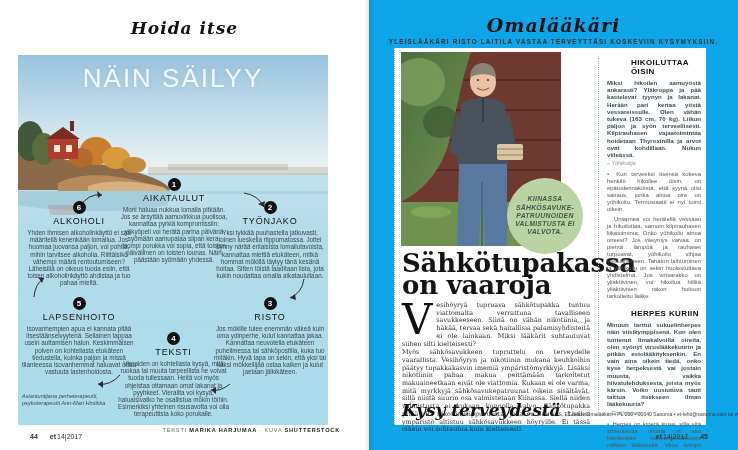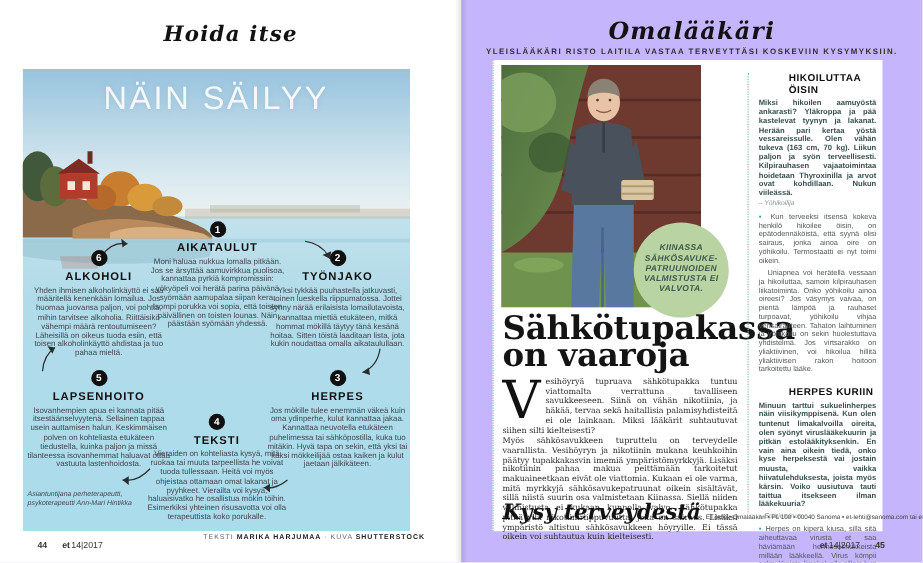--- a/index.html
+++ b/index.html
@@ -21,21 +21,21 @@
                text-shadow:0 0 4px rgba(120,150,170,.25); }
   .headline2 { position:absolute; left:0; top:36px; width:310px; text-align:center;
                font-size:29px; font-weight:800; letter-spacing:1px; color:#171717; }
   .standfirst { position:absolute; left:55px; top:70px; width:200px; text-align:center;
                 font-family:"DejaVu Serif", serif; font-style:italic; font-weight:bold;
                 font-size:9px; line-height:11.5px; color:#402723; }
   .tip { position:absolute; text-align:center; }
   .tip .num { display:inline-block; width:13px; height:13px; border-radius:50%;
               background:#101010; color:#fff; font-size:8px; font-weight:bold;
               line-height:13px; text-align:center; }
-  .tip .t { font-size:9px; font-weight:700; letter-spacing:.8px; color:#101010; margin-top:2px; }
+  .tip .t { font-size:9px; font-weight:400; letter-spacing:.8px; color:#101010; margin-top:2px; }
   .tip .b { font-size:6.3px; line-height:7.2px; color:#3f474c; margin-top:3px; }
   .tip1 { left:100px; top:118px; width:112px; }
   .tip6 { left:4px;  top:141px; width:114px; }
   .tip2 { left:196px; top:141px; width:112px; }
   .tip5 { left:2px;  top:237px; width:118px; }
   .tip3 { left:196px; top:237px; width:112px; }
   .tip4 { left:98px; top:272px; width:115px; }
   .expert { position:absolute; left:4px; top:338px; width:115px; text-align:left;
             font-size:5.6px; line-height:7px; font-style:italic; color:#44494d; }
   .arrows { position:absolute; left:0; top:0; pointer-events:none; }
@@ -44,21 +44,21 @@
   .credit b { color:#222; }
   .folio { position:absolute; top:433px; font-size:7px; color:#333; }
   .folio .pg { font-weight:bold; }
   .folio .brand { font-weight:bold; margin:0 1px 0 12px; }
   .folio-left { left:30px; }
   .folio-right { right:30px; }
   .folio-right .brand { margin:0 1px 0 0; }
   .folio-right .pg { margin-left:12px; }
 
   
-  .page-right { position:absolute; left:369px; top:0; width:369px; height:450px; background:#c4b5fd; }
+  .page-right { position:absolute; left:369px; top:0; width:369px; height:450px; background:#0ea5e9; }
   .eyebrow-right { position:absolute; left:0; top:14px; width:369px; text-align:center;
                    font-size:19px; color:#121212; letter-spacing:1px; }
   .kicker { position:absolute; left:0; top:38px; width:369px; text-align:center;
             font-size:6.3px; letter-spacing:1.2px; color:#30302f; font-weight:bold; }
   .card { position:absolute; left:25px; top:48px; width:312px; height:377px; background:#fff;
           border-left:1px dotted #8cc3b6; }
   .dphoto { position:absolute; left:6px; top:4px; width:160px; height:194px; overflow:hidden; }
   .badge { position:absolute; left:112px; top:130px; width:76px; height:76px; border-radius:50%;
            background:#b9d3a3; display:flex; align-items:center; justify-content:center;
            text-align:center; font-style:italic; font-weight:bold; font-size:6.8px;
@@ -160,21 +160,21 @@
         <div class="t">AIKATAULUT</div>
         <div class="b">Moni haluaa nukkua lomalla pitkään. Jos se ärsyttää aamuvirkkua puolisoa, kannattaa pyrkiä kompromissiin: yökyöpeli voi herätä parina päivänä syömään aamupalaa siipan kera. Isompi porukka voi sopia, että toisten päivällinen on toisten lounas. Näin päästään syömään yhdessä.</div>
       </div>
       <div class="tip tip2">
         <span class="num">2</span>
         <div class="t">TYÖNJAKO</div>
         <div class="b">Yksi tykkää puuhastella jatkuvasti, toinen lueskella riippumatossa. Jottei synny närää erilaisista lomailutavoista, kannattaa miettiä etukäteen, mitkä hommat mökillä täytyy tänä kesänä hoitaa. Sitten töistä laaditaan lista, jota kukin noudattaa omalla aikataulullaan.</div>
       </div>
       <div class="tip tip3">
         <span class="num">3</span>
-        <div class="t">HERPES</div>
+        <div class="t">RISTO</div>
         <div class="b">Jos mökille tulee enemmän väkeä kuin oma ydinperhe, kulut kannattaa jakaa. Kannattaa neuvotella etukäteen puhelimessa tai sähköpostilla, kuka tuo mitäkin. Hyvä tapa on sekin, että yksi tai kaksi mökkeilijää ostaa kaiken ja kulut jaetaan jälkikäteen.</div>
       </div>
       <div class="tip tip4">
         <span class="num">4</span>
         <div class="t">TEKSTI</div>
         <div class="b">Vieraiden on kohteliasta kysyä, mitä ruokaa tai muuta tarpeellista he voivat tuoda tullessaan. Heitä voi myös ohjeistaa ottamaan omat lakanat ja pyyhkeet. Vierailta voi kysyä, haluaisivatko he osallistua mökin töihin. Esimerkiksi yhteinen risusavotta voi olla terapeuttista koko porukalle.</div>
       </div>
       <div class="tip tip5">
         <span class="num">5</span>
         <div class="t">LAPSENHOITO</div>

